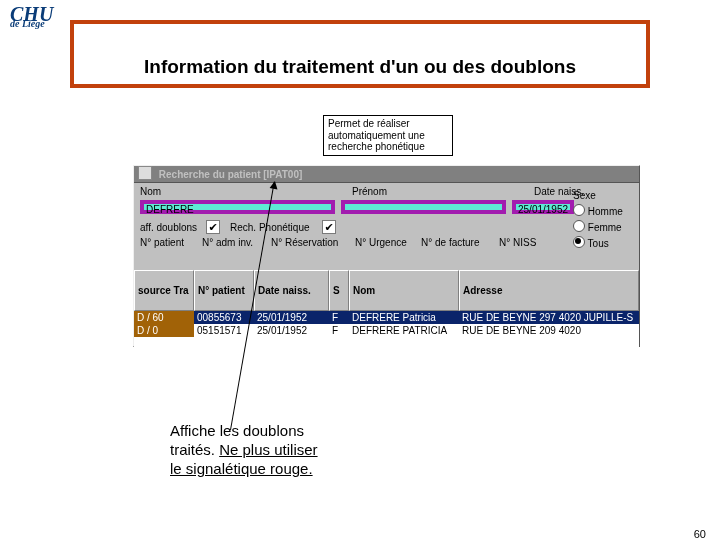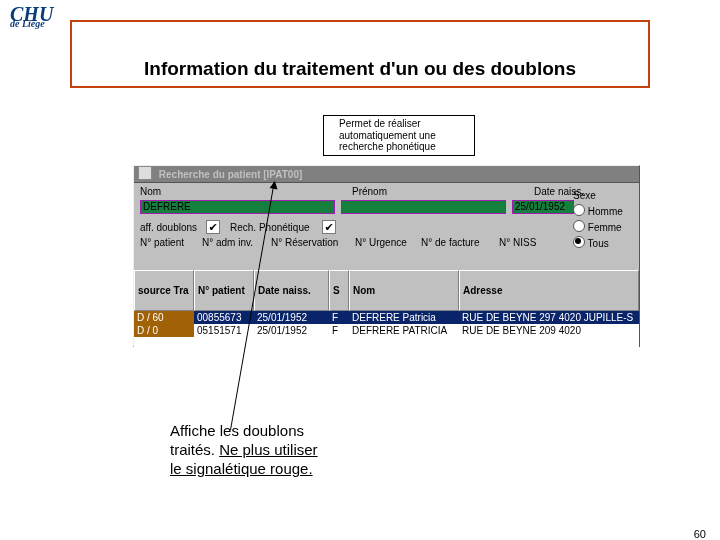--- a/index.html
+++ b/index.html
@@ -1,27 +1,27 @@
 <!DOCTYPE html>
 <html><head>
 <meta charset="utf-8">
 <style>
   html,body{margin:0;padding:0;width:720px;height:540px;background:#fff;font-family:Arial,Helvetica,sans-serif;overflow:hidden}
   .slide{position:relative;width:720px;height:540px}
   .logo{position:absolute;left:10px;top:6px;font-family:"Times New Roman",serif;font-style:italic;font-weight:bold;font-size:20px;color:#0a3c78;line-height:0.8}
   .logo .small{display:block;font-size:10px;font-style:italic;color:#0a3c78;margin-top:-2px}
-  .titlebox{position:absolute;left:70px;top:20px;width:580px;height:68px;border:2px solid #c2410c;display:flex;align-items:flex-end;justify-content:center;padding-bottom:6px;box-sizing:border-box}
+  .titlebox{position:absolute;left:70px;top:20px;width:580px;height:68px;border:4px solid #c2410c;display:flex;align-items:flex-end;justify-content:center;padding-bottom:6px;box-sizing:border-box}
   .titlebox h1{margin:0;font-size:19px;font-weight:bold}
-  .annot{position:absolute;left:323px;top:115px;width:120px;border:1px solid #000;padding:2px 15px;font-size:10px;line-height:1.15;background:#fff;z-index:5}
+  .annot{position:absolute;left:323px;top:115px;width:120px;border:1px solid #000;padding:2px 4px;font-size:10px;line-height:1.15;background:#fff;z-index:5}
   .app{position:absolute;left:133px;top:165px;width:505px;height:180px;background:#c0c0c0;border-top:1px solid #efefef;border-left:1px solid #efefef;border-right:1px solid #555;border-bottom:1px solid #555;font-size:10px;color:#000}
   .wintitle{height:16px;background:#808080;color:#c0c0c0;padding-left:4px;line-height:16px;font-weight:bold;border-bottom:1px solid #555}
   .wintitle .icon{display:inline-block;width:12px;height:12px;background:#ddd;border:1px solid #888;margin-right:4px;vertical-align:-2px}
   .row{display:flex;align-items:center;padding:3px 6px;gap:6px}
   .lbl{color:#000;font-size:10px}
-  .fld{background:#15803d;border:1px solid #a21caf;height:14px;box-sizing:border-box;padding:0 2px;font-size:10px;line-height:12px}
+  .fld{background:#5eead4;border:4px solid #a21caf;height:14px;box-sizing:border-box;padding:0 2px;font-size:10px;line-height:12px}
   .chk{width:12px;height:12px;background:#fff;border:1px solid #7a7a7a;display:inline-flex;align-items:center;justify-content:center;font-size:11px;line-height:1}
   .radio{width:10px;height:10px;border:1px solid #555;border-radius:50%;display:inline-block;background:#fff;position:relative;vertical-align:-1px}
   .radio.sel::after{content:"";position:absolute;left:1px;top:1px;width:6px;height:6px;border-radius:50%;background:#000}
   .sexcol{position:absolute;right:6px;top:22px;width:60px}
   .sexcol div{font-size:10px;line-height:16px}
   .table{position:absolute;left:0;right:0;top:104px}
   .thead,.trow{display:flex;font-size:10px}
   .thead div{background:#c0c0c0;border:1px solid #fff;border-right-color:#808080;border-bottom-color:#808080;padding:14px 3px;font-weight:bold;box-sizing:border-box}
   .trow div{padding:1px 3px;box-sizing:border-box;white-space:nowrap;overflow:hidden}
   .trow.white{background:#fff}

